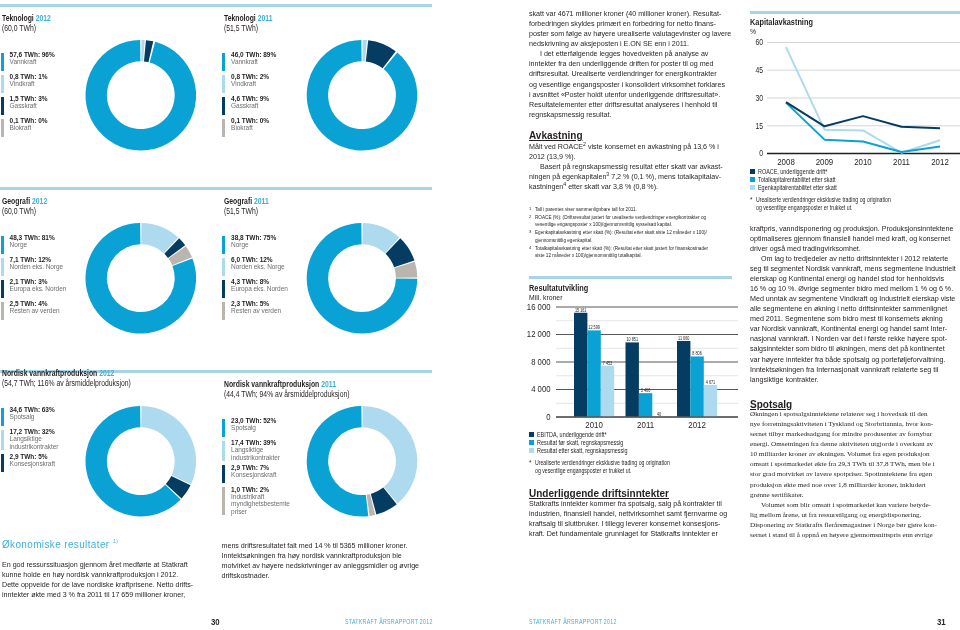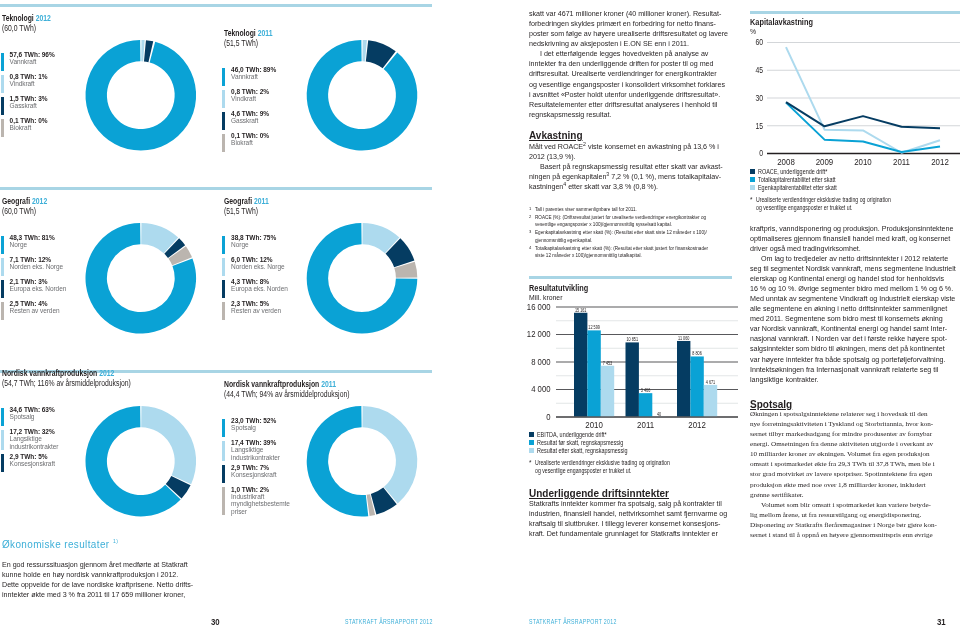--- a/index.html
+++ b/index.html
@@ -86,21 +86,21 @@
         </div>
         <div class="lg-item">
           <div class="lg-bar" style="background: rgb(187, 181, 175);"></div>
           <div class="lg-txt">
             <div class="lg-v">0,1 TWh: 0%</div>
             <div class="lg-l">Biokraft</div>
           </div>
         </div>
       </div>
     </div>
-    <div class="donut-block" style="left: 223.5px; top: 13px; margin-top: 15px;">
+    <div class="donut-block" style="left: 223.5px; top: 13px;">
       <div class="db-title"><span>Teknologi</span> <span class="yr">2011</span></div>
       <div class="db-sub">(51,5 TWh)</div>
       <div class="legend" style="top: 39.5px;">
         <div class="lg-item">
           <div class="lg-bar" style="background: rgb(10, 162, 213);"></div>
           <div class="lg-txt">
             <div class="lg-v">46,0 TWh: 89%</div>
             <div class="lg-l">Vannkraft</div>
           </div>
         </div>
@@ -273,27 +273,33 @@
 </div>
 <div class="col bodytxt" id="intro-col1" style="left:2px;top:560px;width:200px;">
     <p>
       <span class="ln">En god ressurssituasjon gjennom året medførte at Statkraft</span>
       <span class="ln">kunne holde en høy nordisk vannkraftproduksjon i 2012.</span>
       <span class="ln">Dette oppveide for de lave nordiske kraftprisene. Netto drifts-</span>
       <span class="ln">inntekter økte med 3 % fra 2011 til 17 659 millioner kroner,</span>
     </p>
   </div>
 <div class="col bodytxt" id="intro-col2" style="left:221.5px;top:541px;width:200px;">
+    <p>
+      <span class="ln">mens driftsresultatet falt med 14 % til 5365 millioner kroner.</span>
+      <span class="ln">Inntektsøkningen fra høy nordisk vannkraftproduksjon ble</span>
+      <span class="ln">motvirket av høyere nedskrivninger av anleggsmidler og øvrige</span>
+      <span class="ln">driftskostnader.</span>
+    </p>
   </div>
 
 <div class="col bodytxt" id="c3a" style="left:529px;top:9px;width:205px;">
     <p>
       <span class="ln">skatt var 4671 millioner kroner (40 millioner kroner). Resultat-</span>
       <span class="ln">forbedringen skyldes primært en forbedring for netto finans-</span>
-      <span class="ln">poster som følge av høyere urealiserte driftsresultatet og lavere</span>
+      <span class="ln">poster som følge av høyere urealiserte valutagevinster og lavere</span>
       <span class="ln">nedskrivning av aksjeposten i E.ON SE enn i 2011.</span>
     </p>
     <p class="ind">
       <span class="ln">I det etterfølgende legges hovedvekten på analyse av</span>
       <span class="ln">inntekter fra den underliggende driften for poster til og med</span>
       <span class="ln">driftsresultat. Urealiserte verdiendringer for energikontrakter</span>
       <span class="ln">og vesentlige engangsposter i konsolidert virksomhet forklares</span>
       <span class="ln">i avsnittet «Poster holdt utenfor underliggende driftsresultat».</span>
       <span class="ln">Resultatelementer etter driftsresultat analyseres i henhold til</span>
       <span class="ln">regnskapsmessig resultat.</span>

